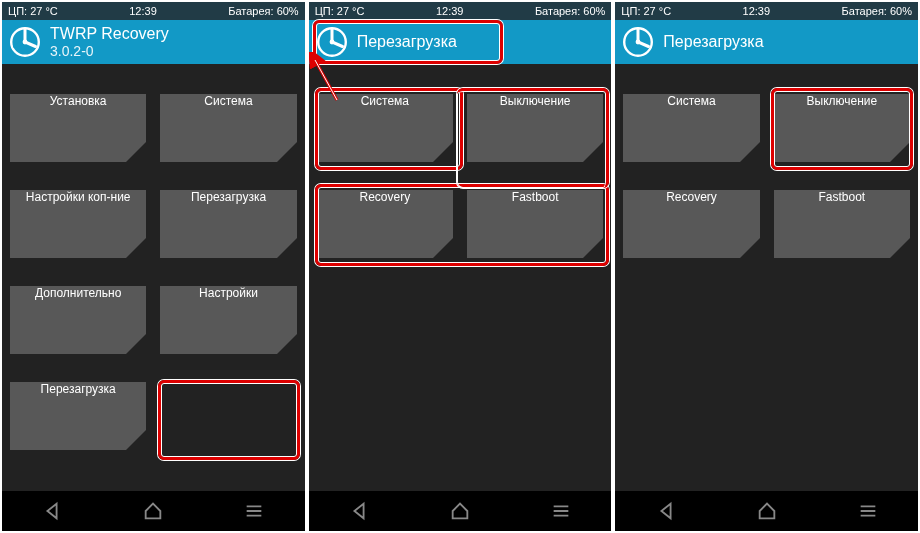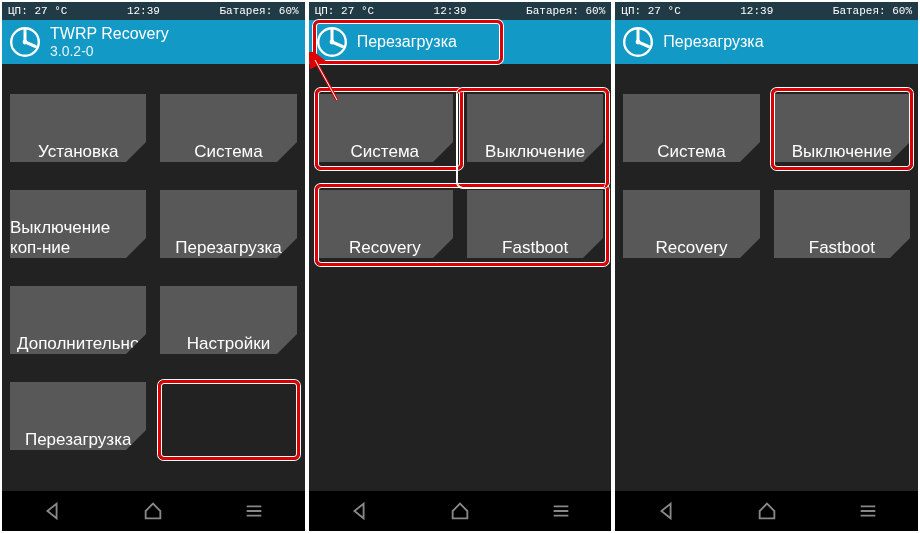--- a/index.html
+++ b/index.html
@@ -22,21 +22,20 @@
   }
   .statusbar {
     background: #213B46;
     color: #fff;
     font-size: 11px;
     padding: 2px 6px;
     display: flex;
     justify-content: space-between;
     height: 18px;
     align-items: center;
-    font-family: Liberation Mono, monospace;
   }
   .header {
     background: #1299C6;
     color: #fff;
     display: flex;
     align-items: center;
     padding: 4px 8px;
     height: 44px;
   }
   .headerlogo {
@@ -55,23 +54,23 @@
     display: grid;
     grid-template-columns: 1fr 1fr;
     grid-auto-rows: 68px;
     gap: 28px 14px;
     align-content: start;
     padding-top: 30px;
   }
   .tile {
     background: #585858;
     color: #fff;
-    font-size: 17px;
-    display: flex;
-    align-items: flex-end;
+    font-size: 12px;
+    display: flex;
+    align-items: flex-start;
     justify-content: center;
     position: relative;
     cursor: pointer;
   }
   .tile::after {
     content: "";
     position: absolute;
     right: -1px;
     bottom: -1px;
     width: 0;
@@ -121,21 +120,21 @@
     </div>
   </div>
   <div class="content">
     <div class="tile">
         <span>Установка</span>
       </div>
     <div class="tile">
         <span>Система</span>
       </div>
     <div class="tile">
-        <span>Выключение коп-ние</span>
+        <span>Настройки коп-ние</span>
       </div>
     <div class="tile">
         <span>Перезагрузка</span>
       </div>
     <div class="tile">
         <span>Дополнительно</span>
       </div>
     <div class="tile">
         <span>Настройки</span>
       </div>

